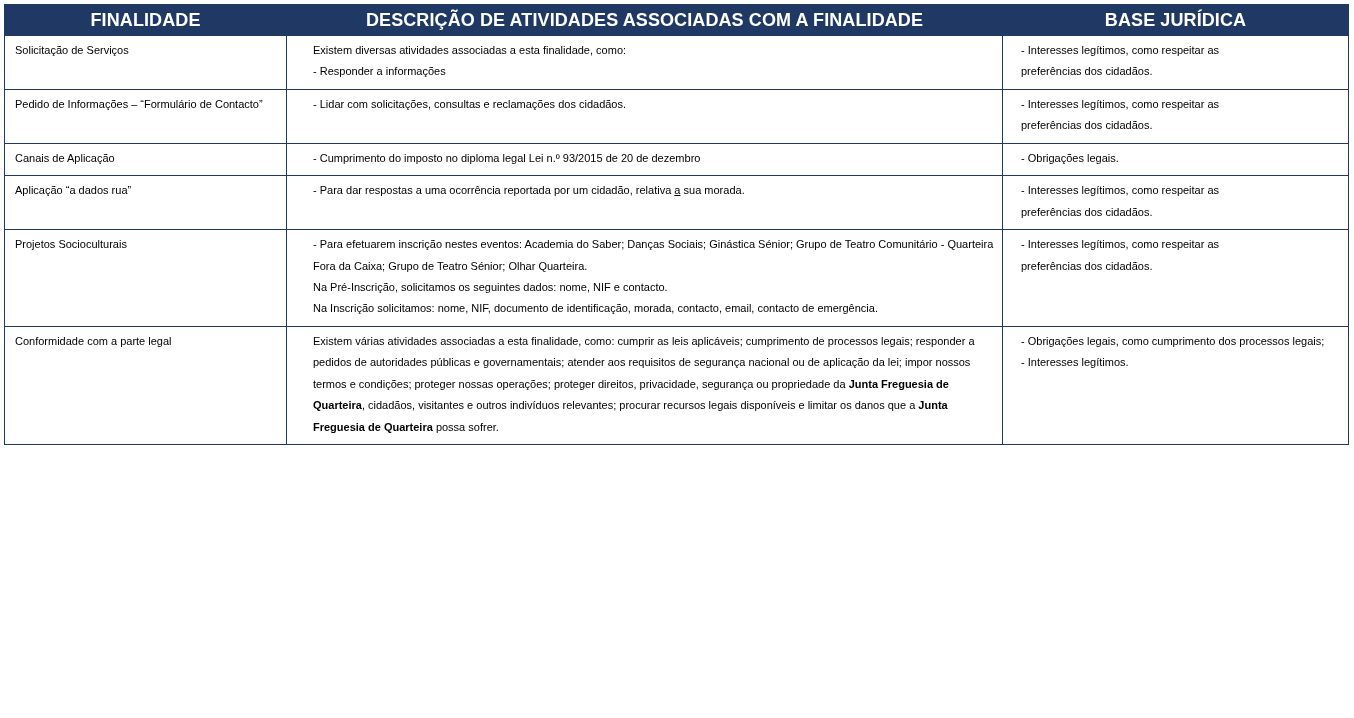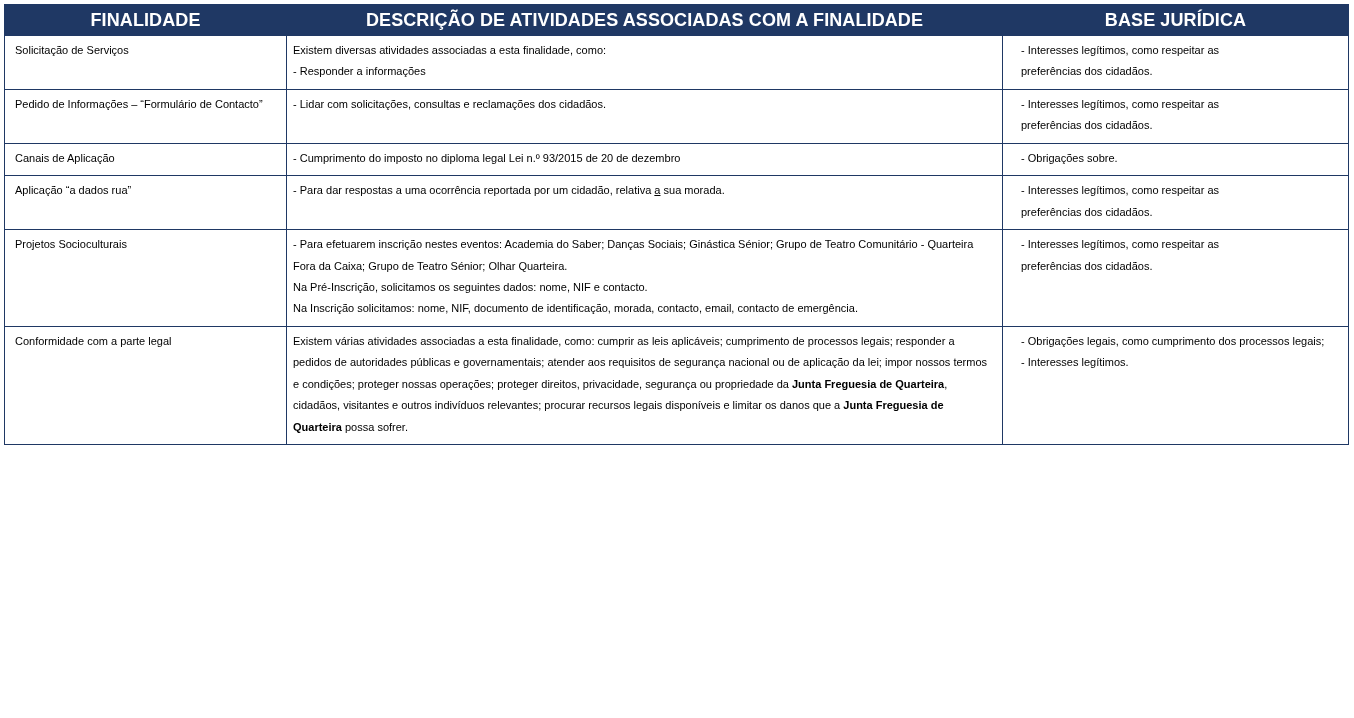--- a/index.html
+++ b/index.html
@@ -46,21 +46,21 @@
     border: 1px solid #1f3864;
     vertical-align: top;
     font-size: 11px;
     line-height: 1.95;
     padding: 4px 8px 6px 8px;
   }
   tbody td.col-purpose {
     padding-left: 10px;
   }
   tbody td.col-desc {
-    padding-left: 6px;
+    padding-left: 26px;
   }
   tbody td.col-legal {
     padding-left: 18px;
   }
   .line { display: block; white-space: normal; }
   .bold { font-weight: bold; }
   .uline { text-decoration: underline; }
 </style>
 </head>
 <body>
@@ -104,21 +104,21 @@
         </td>
       </tr>
 
 
       <tr>
         <td class="col-purpose">Canais de Aplicação</td>
         <td class="col-desc">
           <span class="line">- Cumprimento do imposto no diploma legal Lei n.º 93/2015 de 20 de dezembro</span>
         </td>
         <td class="col-legal">
-          <span class="line">- Obrigações sobre.</span>
+          <span class="line">- Obrigações legais.</span>
         </td>
       </tr>
 
       <tr>
         <td class="col-purpose">Aplicação “a dados rua”</td>
         <td class="col-desc">
           <span class="line">- Para dar respostas a uma ocorrência reportada por um cidadão, relativa <span class="uline">a</span> sua morada.</span>
         </td>
         <td class="col-legal">
           <span class="line">- Interesses legítimos, como respeitar as</span>

